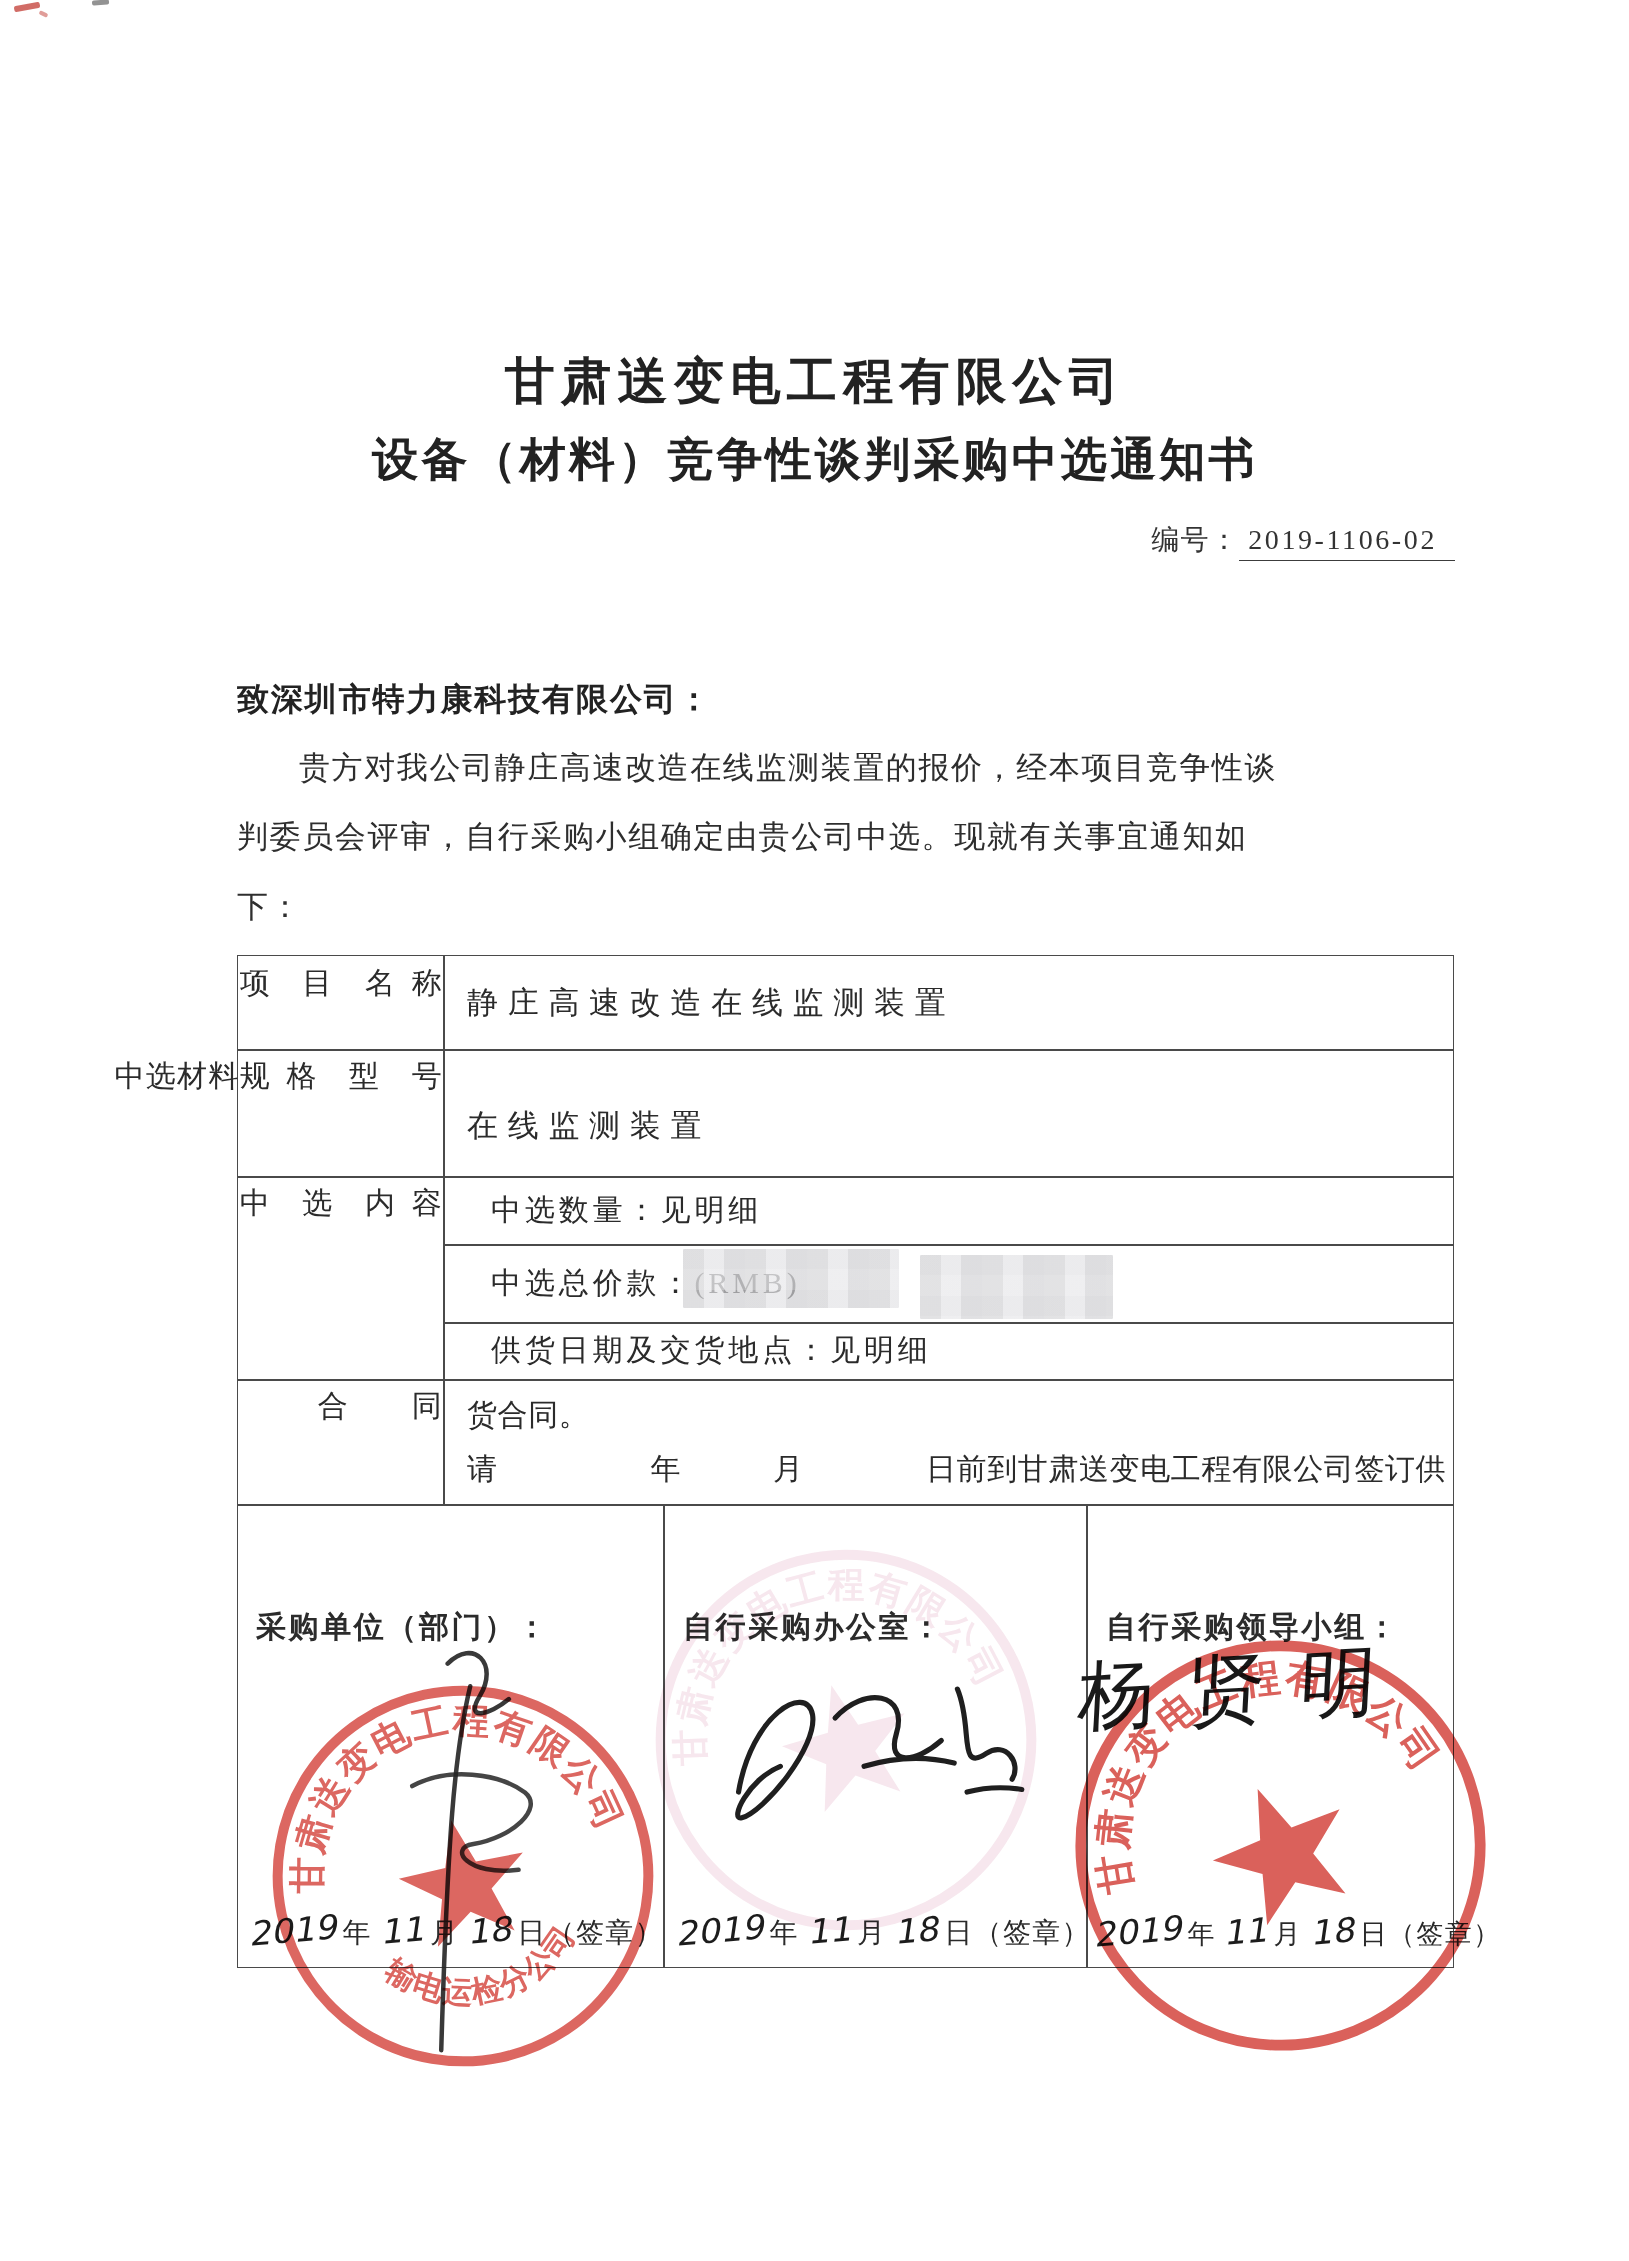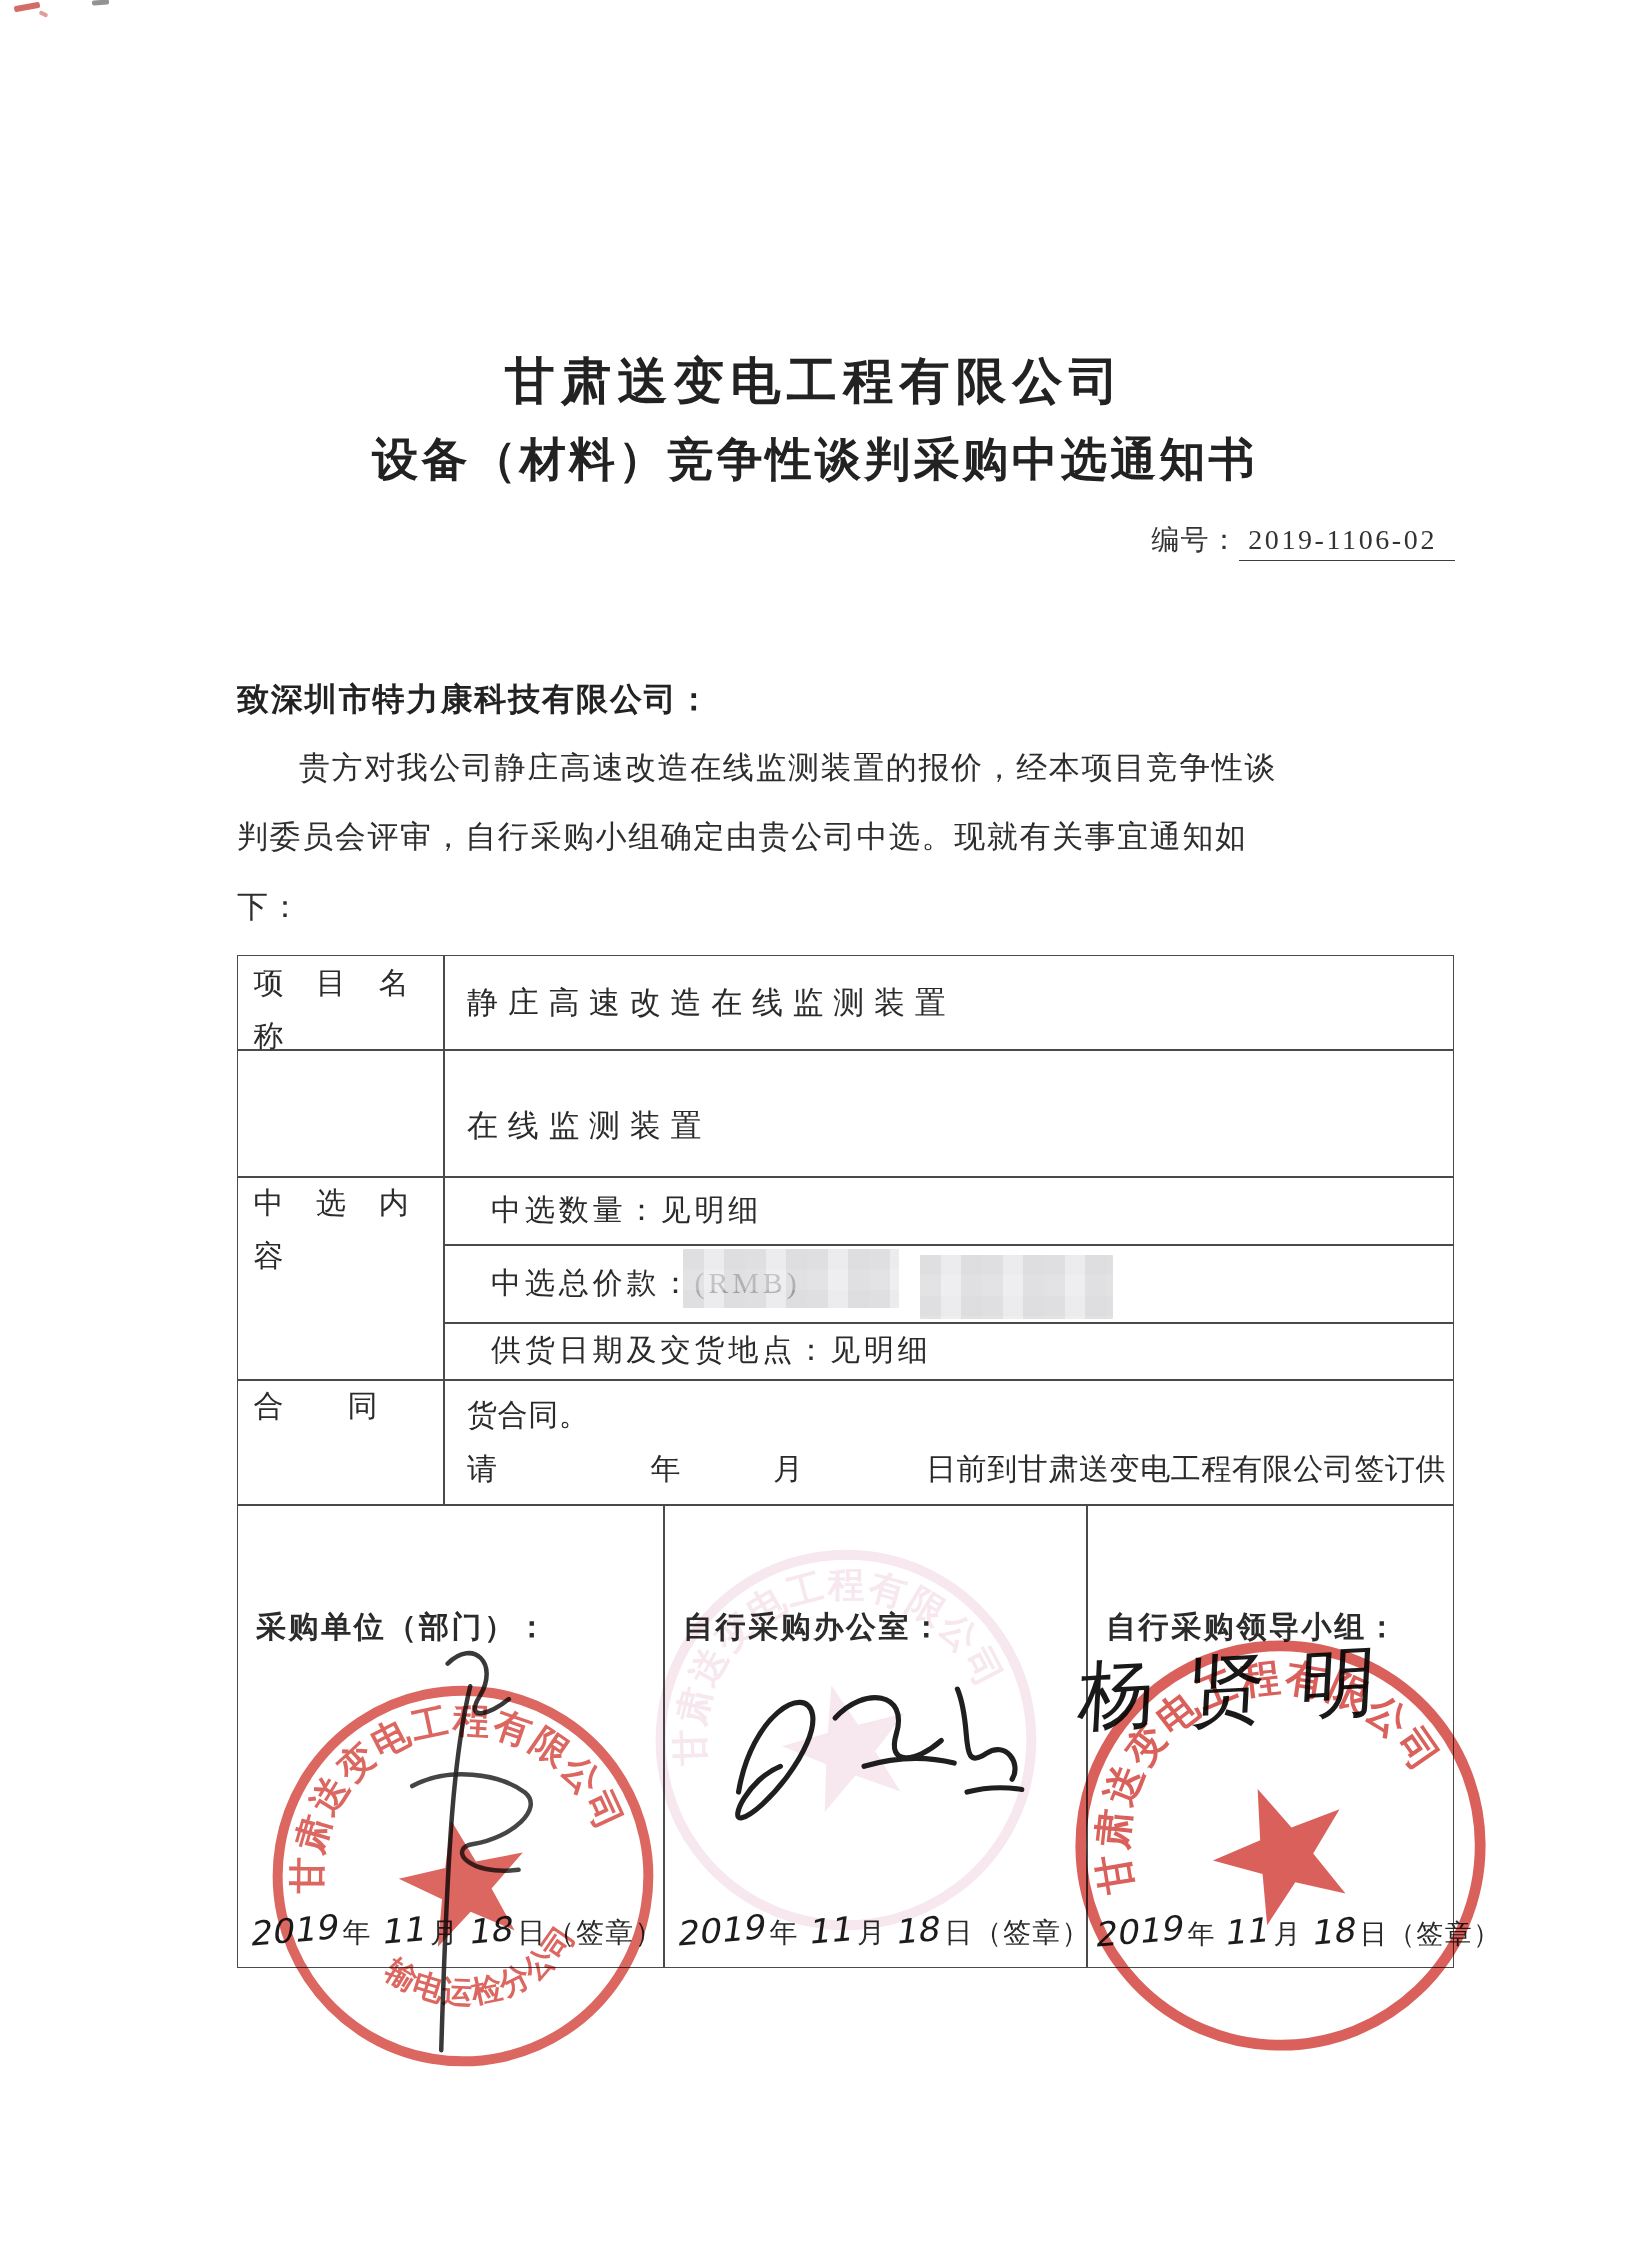--- a/index.html
+++ b/index.html
@@ -49,21 +49,21 @@
 
   
   .tbl{
     position:absolute; left:237px; top:955px; width:1217px; height:1013px;
     border:1.9px solid #4a4a4a; box-sizing:border-box;
   }
   .hline,.vline{position:absolute; background:#4a4a4a;}
   .hline{height:1.9px; left:0; right:0;}
   .hline.partial{left:205px;}
   .vline{width:1.9px;}
-  .cell{position:absolute; display:flex; flex-direction:column; justify-content:flex-start; box-sizing:border-box;}
+  .cell{position:absolute; display:flex; flex-direction:row; justify-content:flex-end; box-sizing:border-box;}
   .cell .ln{font-size:30px; letter-spacing:1.3px; line-height:53px; padding-left:15.5px; white-space:nowrap;}
   .content-cell{position:absolute; display:flex; align-items:center; box-sizing:border-box; padding-left:22px; white-space:nowrap;}
   .wide-ls{letter-spacing:9.7px; font-size:31px;}
   .mid-ls{letter-spacing:3.9px; font-size:30px;margin-left:24px;}
   .contract-lines{position:absolute; box-sizing:border-box; padding:9px 0 0 22px;}
   .contract-lines div{font-size:30px; letter-spacing:0.6px; line-height:54px; white-space:nowrap;}
 
   .mosaic{position:absolute; border-radius:1.3px;
     background-image:
       linear-gradient(90deg, rgba(214,214,216,.55) 0 20.6px, rgba(236,236,238,.5) 20.6px 41px, rgba(205,205,208,.45) 41px 62px),
@@ -130,20 +130,24 @@
     <div class="vline" style="left:205px; top:0; height:548px"></div>
     <div class="vline" style="left:425px; top:548px; bottom:0"></div>
     <div class="vline" style="left:848px; top:548px; bottom:0"></div>
 
     <div class="cell" style="left:0; top:0; width:205px; height:93px">
       <div class="ln">项　目　名</div>
       <div class="ln">称</div>
     </div>
     <div class="content-cell wide-ls" style="left:207px; top:0; right:0; height:93px">静庄高速改造在线监测装置</div>
 
+    <div class="cell" style="left:0; top:93px; width:205px; height:127px">
+      <div class="ln">中选材料规</div>
+      <div class="ln">格　型　号</div>
+    </div>
     <div class="content-cell wide-ls" style="left:207px; top:93px; right:8px; height:154px">在线监测装置</div>
 
     <div class="cell" style="left:0; top:220px; width:205px; height:203px">
       <div class="ln">中　选　内</div>
       <div class="ln">容</div>
     </div>
     <div class="content-cell mid-ls" style="left:207px; top:220px; right:0; height:68px">中选数量：见明细</div>
     <div class="content-cell mid-ls" style="left:207px; top:288px; right:0; height:79px">中选总价款：(RMB)</div>
     <div class="mosaic" style="left:445px; top:293px; width:216px; height:59px"></div>
     <div class="mosaic" style="left:682px; top:299px; width:193px; height:64px"></div>

